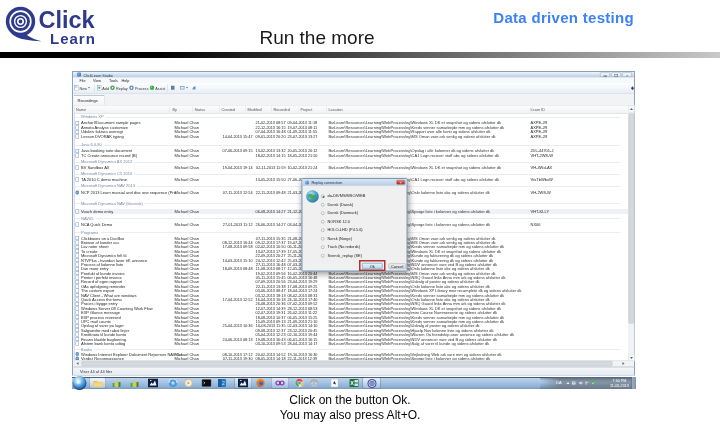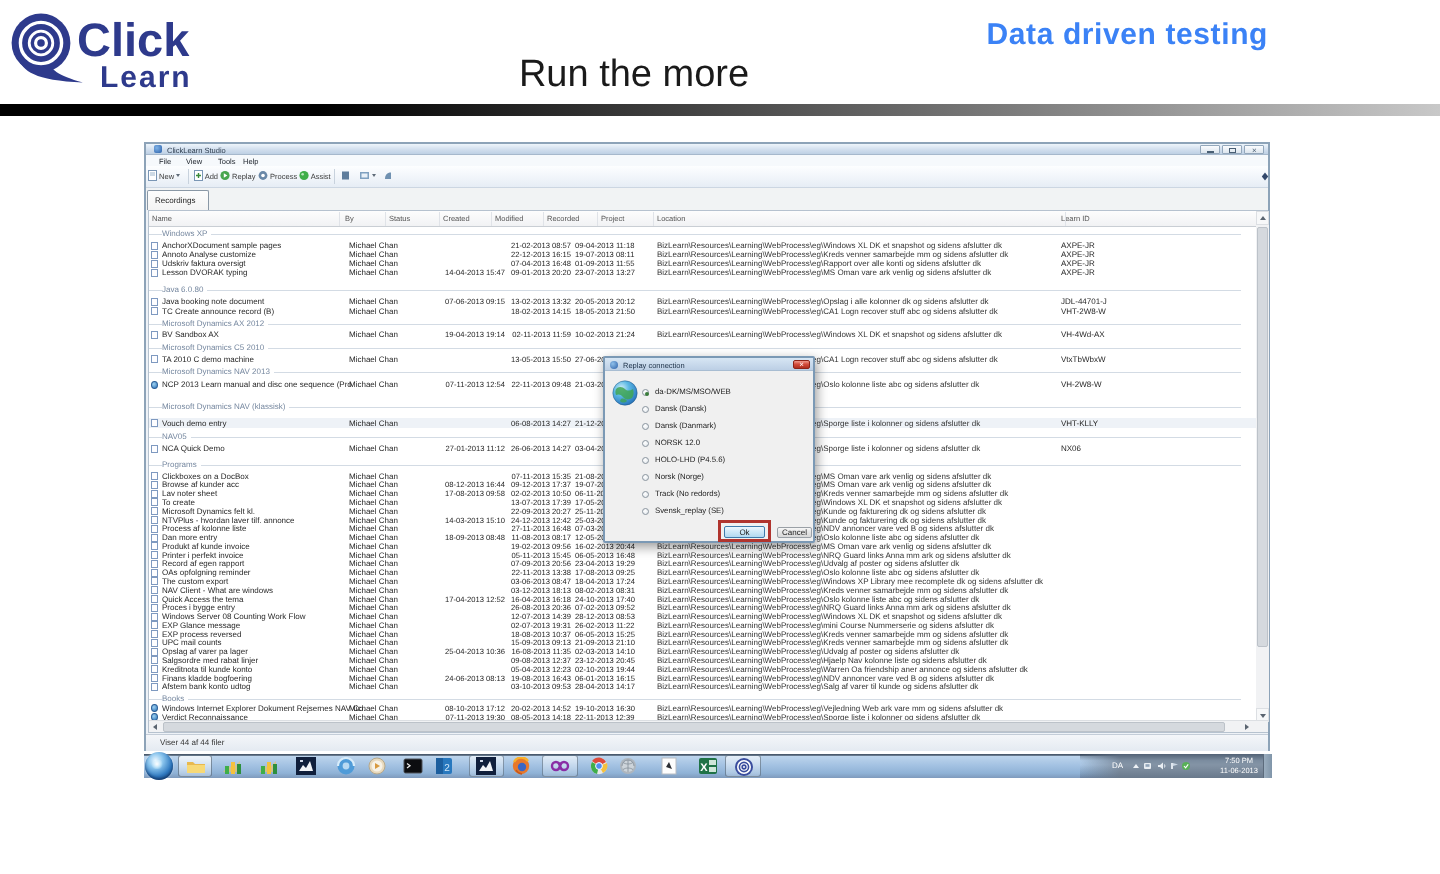--- a/index.html
+++ b/index.html
@@ -756,13 +756,14 @@
             <path d="M43 2l5 1.5-5 1.5z" fill="#cdd8e4"></path>
         <circle cx="56" cy="5" r="4" fill="#58b058"></circle>
             <path d="M54 5l1.6 1.8 2.6-3.4" stroke="#fff" stroke-width="1.1" fill="none"></path>
       </svg>
       <div id="clock">7:50 PM<br>11-06-2013</div>
       <div id="sdesk"></div>
     </div>
   </div>
     </div>
 
+  <div id="cap">Click on the button Ok.<br>You may also press Alt+O.</div>
 </div>
 
 </body></html>

